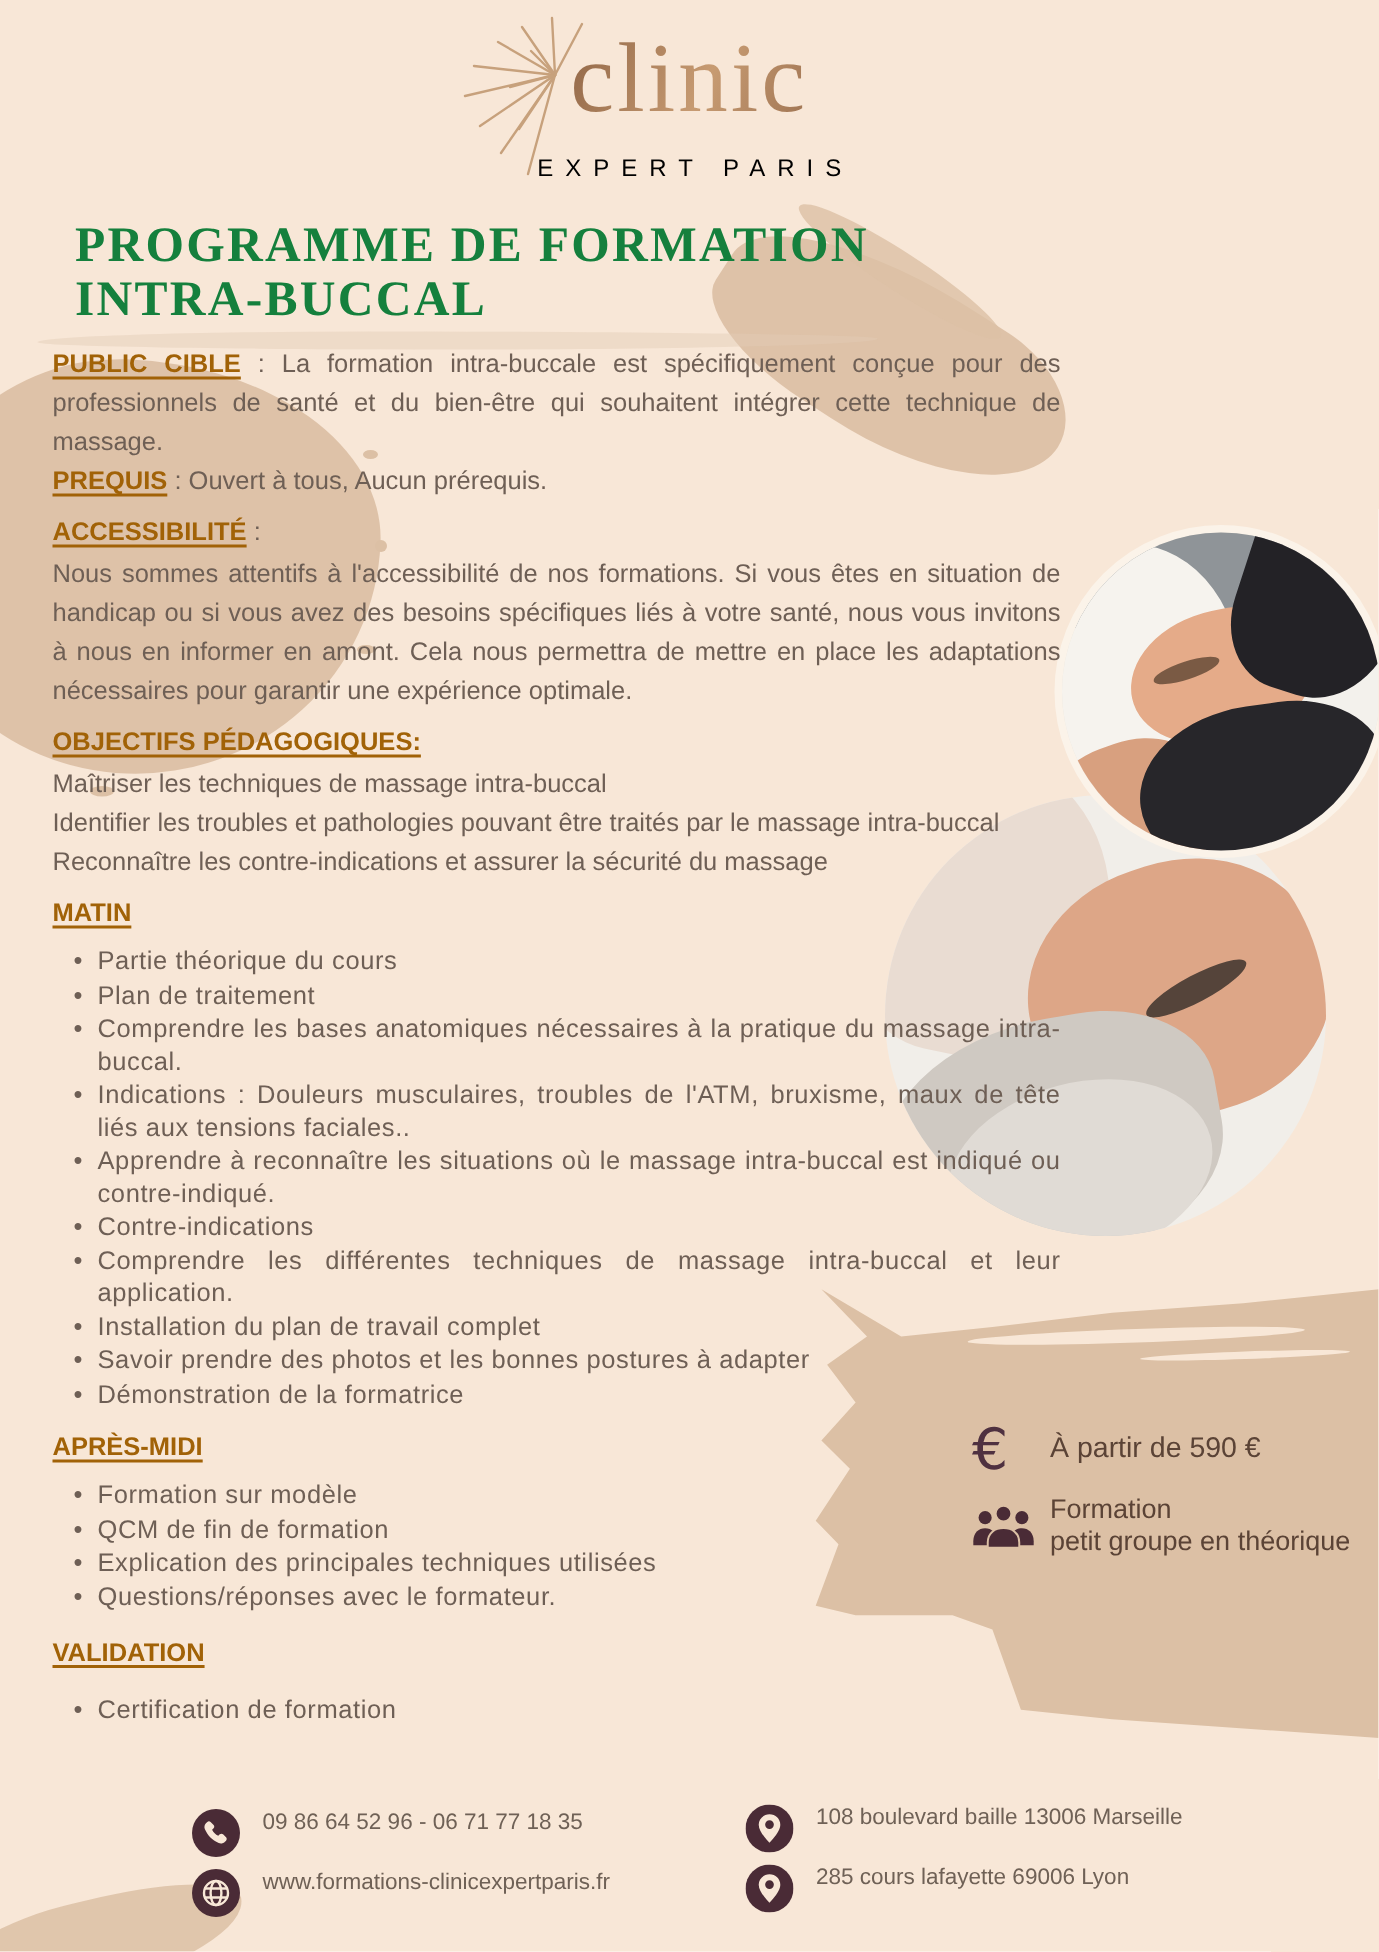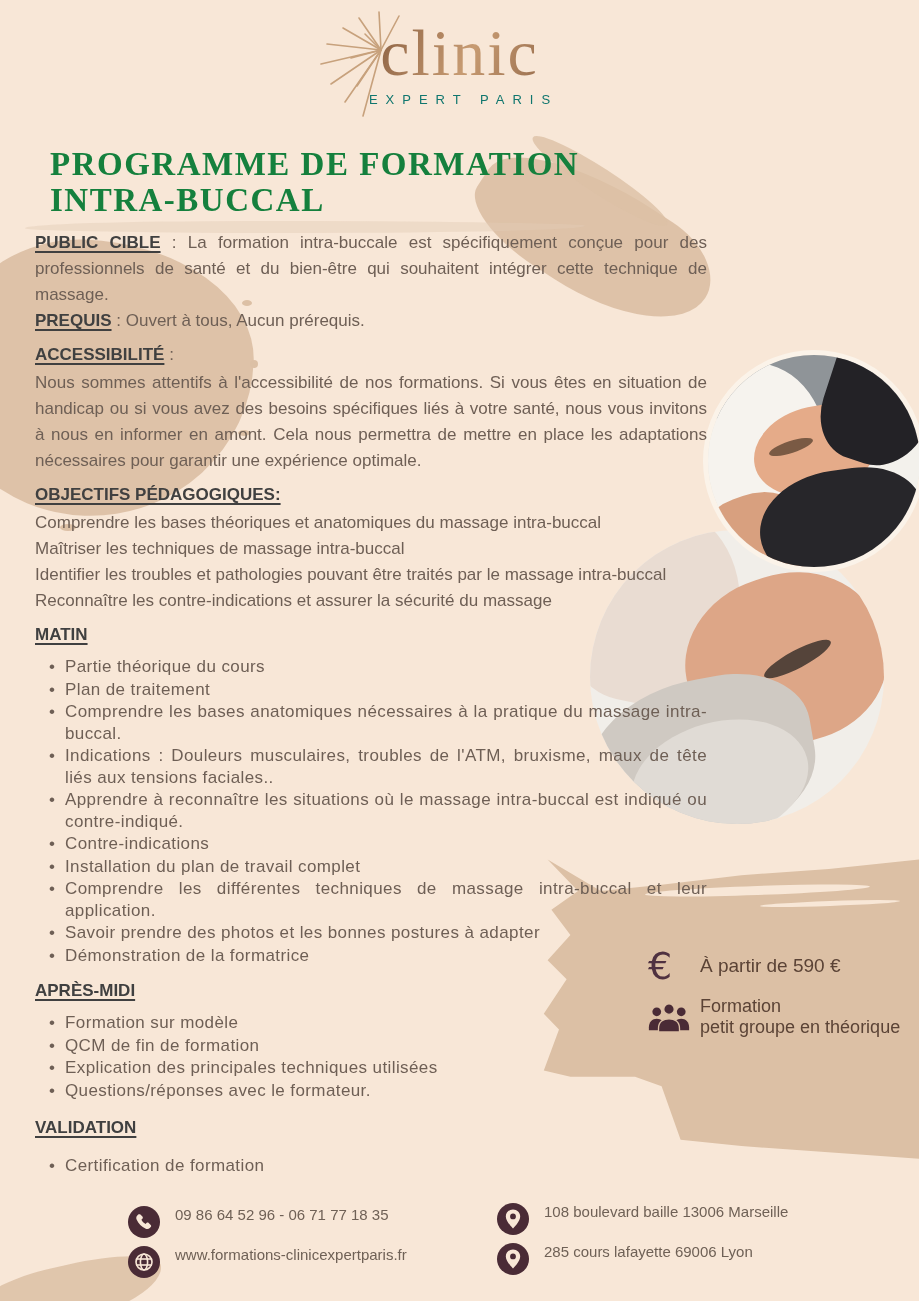--- a/index.html
+++ b/index.html
@@ -54,21 +54,21 @@
   .logo-inner{position:relative; display:inline-block;}
   .sunburst{position:absolute; left:-48px; top:-12px;}
   .logo-word{
     font-family:"Liberation Serif", serif;
     font-size:66px; line-height:70px; letter-spacing:2px;
     color:#a87b55;
     background:linear-gradient(115deg,#8d6243 10%,#c79b72 55%,#9c7150 90%);
     -webkit-background-clip:text; background-clip:text; -webkit-text-fill-color:transparent;
   }
   .logo-sub{
-    font-size:13px; letter-spacing:8px; color:#0f766e; margin-top:4px; text-indent:8px;
+    font-size:16px; letter-spacing:8px; color:#000000; margin-top:16px; text-indent:8px;
   }
   
   .title{
     position:absolute; left:50px; top:146px; z-index:2;
     font-family:"Liberation Serif", serif; font-weight:bold;
     font-size:33px; line-height:36px; letter-spacing:1.5px; color:#15803d;
   }
   
   .photo{position:absolute; border-radius:50%; overflow:hidden; z-index:1;}
   .photo div{position:absolute;}
@@ -84,21 +84,21 @@
   .p1-towel{left:-30px; top:8px; width:150px; height:190px; background:#f6f3ee; border-radius:45% 55% 50% 50%; transform:rotate(8deg);}
   .p1-arm{left:-12px; top:140px; width:115px; height:92px; background:#d8a07f; border-radius:50% 50% 40% 60%; transform:rotate(-20deg);}
   .p1-face{left:45px; top:52px; width:122px; height:88px; background:#e5ab89; border-radius:55% 45% 50% 50%; transform:rotate(-12deg);}
   .p1-brow{left:60px; top:86px; width:46px; height:12px; background:#7a5a44; border-radius:50%; transform:rotate(-18deg);}
   .p1-lips{left:128px; top:80px; width:30px; height:20px; background:#b35a50; border-radius:50%;}
   .p1-glove-top{left:118px; top:-22px; width:108px; height:132px; background:#232226; border-radius:35% 65% 55% 45%; transform:rotate(18deg);}
   .p1-glove-bottom{left:52px; top:115px; width:165px; height:118px; background:#27262a; border-radius:55% 45% 40% 60%; transform:rotate(-8deg);}
   
   .content{position:absolute; left:35px; top:230px; width:672px; z-index:2;}
   .content p, .objline{font-size:17px; line-height:26px; text-align:justify; margin:0;}
-  .hd{font-weight:bold; color:#404040; text-decoration:underline;
+  .hd{font-weight:bold; color:#a16207; text-decoration:underline;
       text-decoration-thickness:2px; text-underline-offset:3px;}
   .sec-hd{font-size:17px; line-height:26px; margin:0;}
   .mb14{margin-bottom:14px;} .mb16{margin-bottom:16px;} .mb2{margin-bottom:2px;}
   .mt8{margin-top:8px;}
   ul{list-style:none; margin:8px 0 12px; padding:0 0 0 30px;}
   li{position:relative; font-size:17px; line-height:21.5px; letter-spacing:0.4px;
      text-align:justify; margin-bottom:1px;}
   li::before{content:"•"; position:absolute; left:-16px; color:#6e5f55;}
   
   .pricing{position:absolute; left:648px; top:946px; z-index:2; color:#5b4336;}
@@ -186,35 +186,34 @@
   <main class="content">
 
     <p class="mb16"><span class="hd">PUBLIC CIBLE</span><span> : </span><span>La formation intra-buccale est spécifiquement conçue pour des professionnels de santé et du bien-être qui souhaitent intégrer cette technique de massage.</span></p>
 
     <p class="mb16"><span class="hd">PREQUIS</span><span> : </span><span>Ouvert à tous, Aucun prérequis.</span></p>
 
     <div class="sec-hd mb2 mt8"><span class="hd">ACCESSIBILITÉ</span><span> :</span></div>
     <p class="mb14">Nous sommes attentifs à l'accessibilité de nos formations. Si vous êtes en situation de handicap ou si vous avez des besoins spécifiques liés à votre santé, nous vous invitons à nous en informer en amont. Cela nous permettra de mettre en place les adaptations nécessaires pour garantir une expérience optimale.</p>
 
     <div class="sec-hd mb2 mt8"><span class="hd">OBJECTIFS PÉDAGOGIQUES:</span></div>
-    <div class="objline">Comprendre les bases théoriques et anatomiques du massage intra-buccal</div>
     <div class="objline">Maîtriser les techniques de massage intra-buccal</div>
     <div class="objline">Identifier les troubles et pathologies pouvant être traités par le massage intra-buccal</div>
     <div class="objline">Reconnaître les contre-indications et assurer la sécurité du massage</div>
 
     <div class="sec-hd mt8"><span class="hd">MATIN</span></div>
     <ul>
       <li>Partie théorique du cours</li>
       <li>Plan de traitement</li>
       <li>Comprendre les bases anatomiques nécessaires à la pratique du massage intra-buccal.</li>
       <li>Indications : Douleurs musculaires, troubles de l'ATM, bruxisme, maux de tête liés aux tensions faciales..</li>
       <li>Apprendre à reconnaître les situations où le massage intra-buccal est indiqué ou contre-indiqué.</li>
       <li>Contre-indications</li>
+      <li>Comprendre les différentes techniques de massage intra-buccal et leur application.</li>
       <li>Installation du plan de travail complet</li>
-      <li>Comprendre les différentes techniques de massage intra-buccal et leur application.</li>
       <li>Savoir prendre des photos et les bonnes postures à adapter</li>
       <li>Démonstration de la formatrice</li>
     </ul>
 
     <div class="sec-hd mt8"><span class="hd">APRÈS-MIDI</span></div>
     <ul>
       <li>Formation sur modèle</li>
       <li>QCM de fin de formation</li>
       <li>Explication des principales techniques utilisées</li>
       <li>Questions/réponses avec le formateur.</li>

